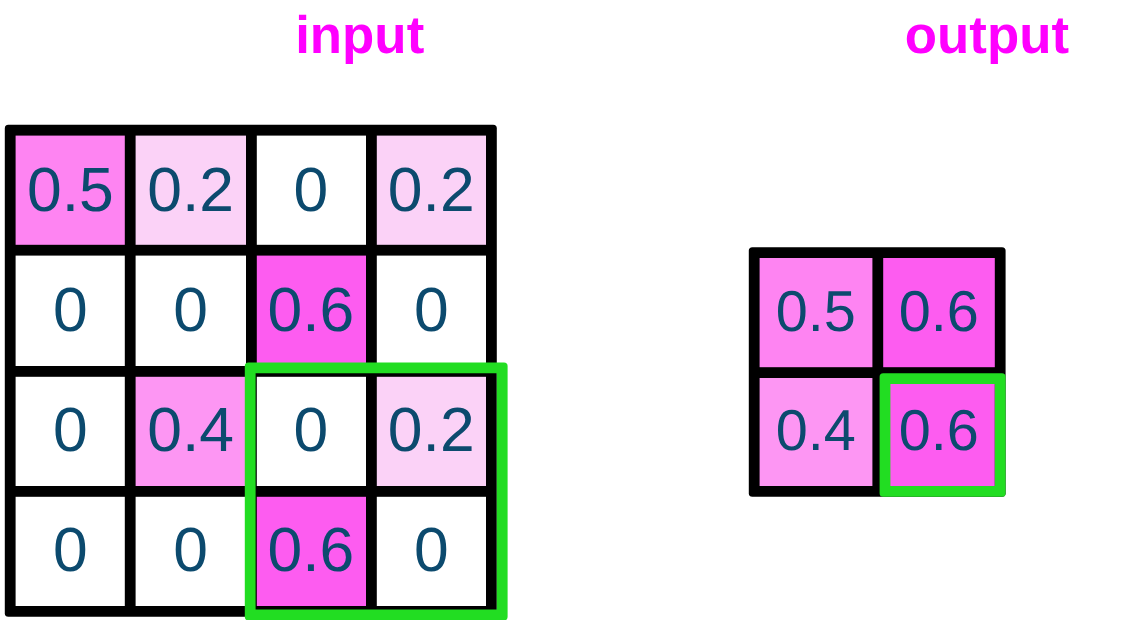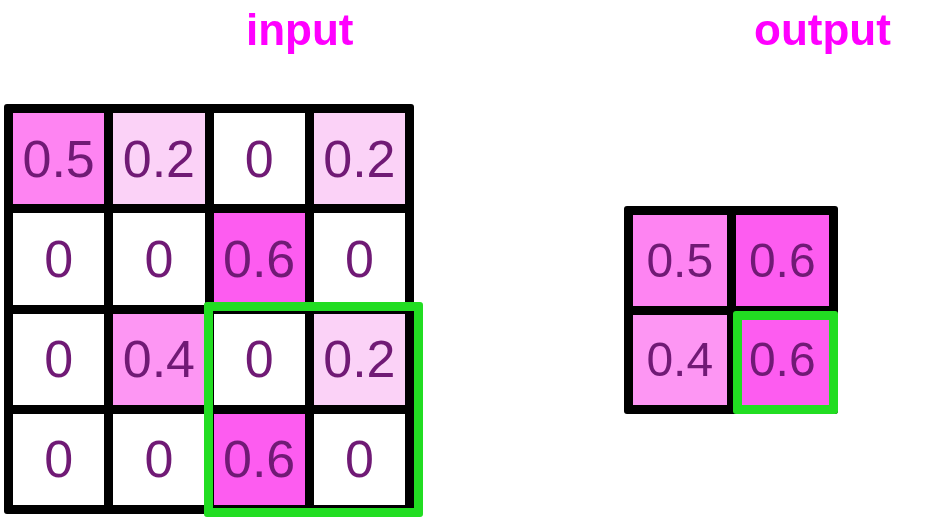--- a/index.html
+++ b/index.html
@@ -58,21 +58,21 @@
     grid-template-rows: repeat(2, 1fr);
     gap: 9px;
     padding: 9px;
     border-radius: 3px;
   }
 
   .cell {
     display: flex;
     align-items: center;
     justify-content: center;
-    color: #701a75;
+    color: #0c4a6e;
     box-sizing: border-box;
     overflow: hidden;
   }
   #input-grid .cell  { font-size: 52px; }
   #output-grid .cell { font-size: 48px; }
 
   
   .highlight {
     position: absolute;
     border: 9px solid #22dd22;

